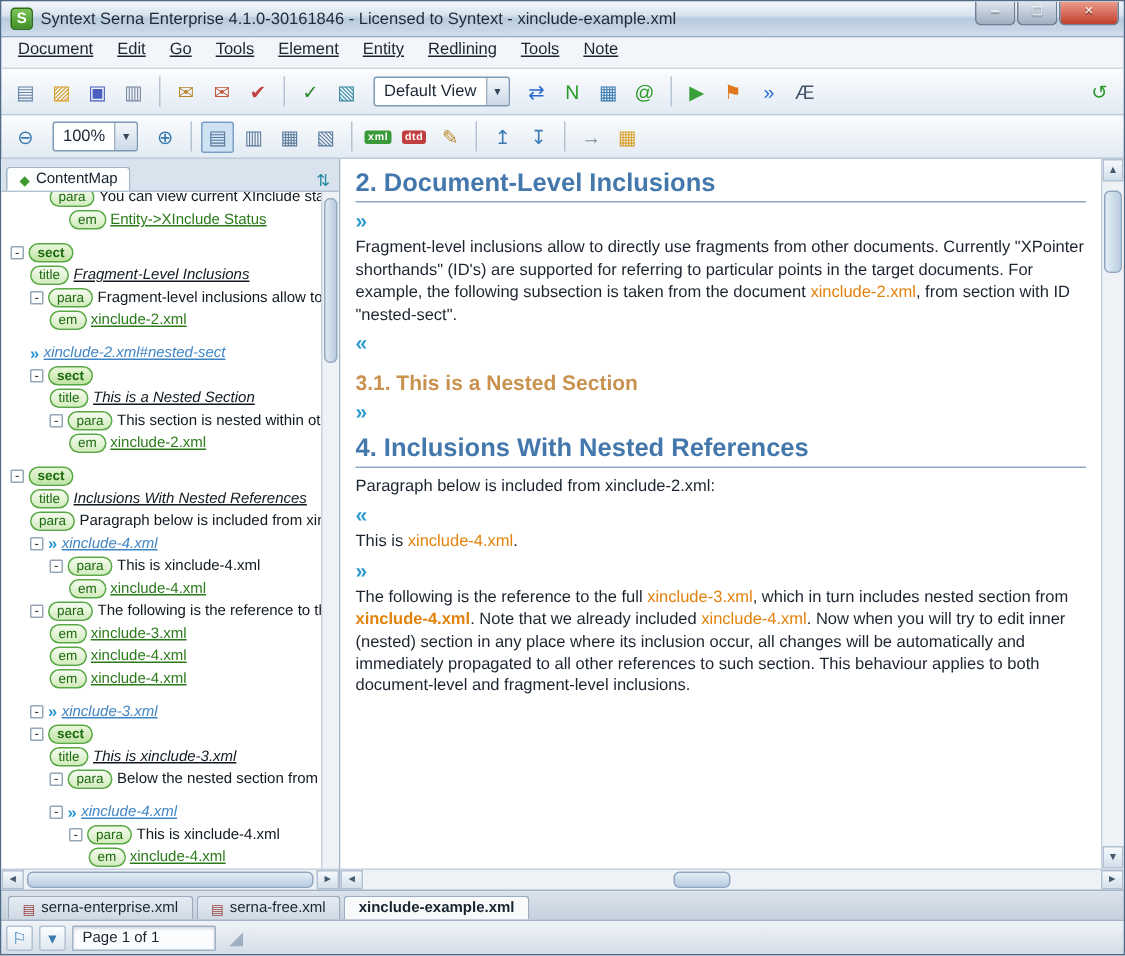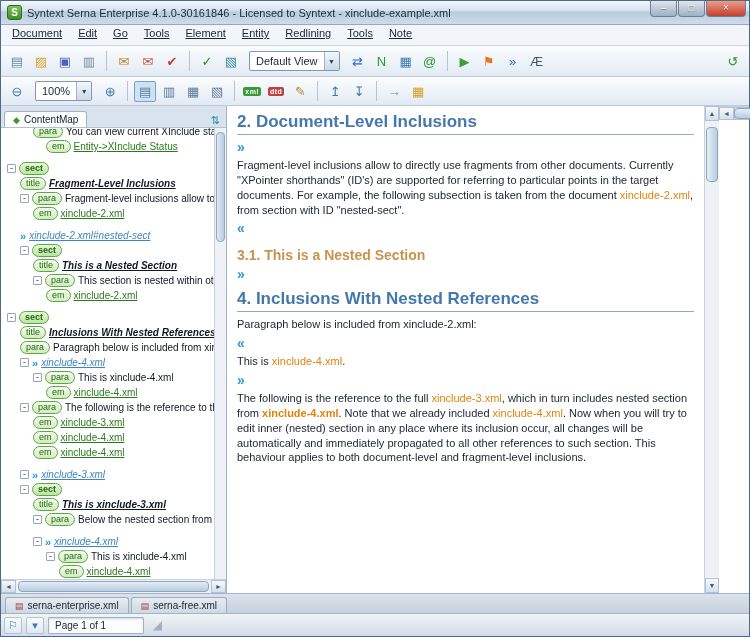--- a/index.html
+++ b/index.html
@@ -56,29 +56,29 @@
   .tree { flex:1; min-width:0; overflow:hidden; padding:2px 0 0 2px; }
   .trow { display:flex; align-items:center; gap:3px; height:15px; white-space:nowrap; overflow:hidden; }
   .trow.gap { margin-top:7px; }
   .tree .trow:first-child { margin-top:-6px; }
   .minus { width:9px; height:9px; flex:none; border:1px solid #96a6b8; background:#fff; color:#333;
     font-size:9px; line-height:7px; text-align:center; border-radius:1px; }
   .pill { flex:none; border:1px solid #58a844; background:linear-gradient(#f5fbef,#d3ecbe); color:#1e6a10;
     border-radius:7px; font-size:9px; line-height:11px; padding:0 5px; }
   .pill-sect { background:linear-gradient(#e9f6da,#bfe3a4); font-weight:bold; }
   .ttext { font-size:10px; color:#101820; }
-  .ttext.title { font-weight:bold; font-style:italic; text-decoration:underline; }
+  .ttext.title { font-weight:normal; font-style:italic; text-decoration:underline; }
   .ttext.em { color:#2a7a1a; text-decoration:underline; }
   .linkch { color:#2596d4; font-weight:bold; font-size:11px; flex:none; }
   .tlink { font-size:10px; color:#3f85c4; font-style:italic; text-decoration:underline; }
   .tree-vscroll { width:12px; flex:none; background:#eef2f6; border-left:1px solid #c8d2de; display:flex; flex-direction:column; }
   .tree-vthumb { margin:4px 1px 0 1px; height:110px; background:linear-gradient(90deg,#dfe9f3,#b9cce0); border:1px solid #93a9c0; border-radius:4px; }
 
   
-  .docpanel { flex:1; min-width:0; display:flex; flex-direction:row; }
+  .docpanel { flex:1; min-width:0; display:flex; flex-direction:column; }
   .doc-row { flex:1; min-height:0; display:flex; }
   .doc-content { flex:1; min-width:0; overflow:hidden; padding:4px 10px 0 10px; background:#fff; }
   .doc-h2 { color:#44179?; }
   .doc-h2 { color:#4478ad; font-size:17px; font-weight:bold; border-bottom:1px solid #90a9c4; padding-bottom:2px; margin:8px 0 5px; }
   .doc-content .doc-h2:first-child { margin-top:2px; }
   .doc-h3 { color:#c9924f; font-size:14px; font-weight:bold; margin:12px 0 4px; }
   .doc-p { font-size:11px; color:#1c2430; line-height:1.35; margin:4px 0; }
   .doc-p .link { color:#e2820a; }
   .doc-p .blink { color:#e2820a; font-weight:bold; }
   .marker { color:#2e9bd0; font-size:14px; font-weight:bold; line-height:1; margin:2px 0 4px; }
@@ -409,20 +409,23 @@
 
   <div class="tabrow">
       <div class="ftab">
         <span class="ftab-icon">▤</span>
         <span>serna-enterprise.xml</span>
       </div>
       <div class="ftab">
         <span class="ftab-icon">▤</span>
         <span>serna-free.xml</span>
       </div>
+      <div class="ftab active">
+        <span>xinclude-example.xml</span>
+      </div>
     </div>
 
   <div class="statusbar">
     <span class="sb-icon" style="color:#3a7ab0">⚐</span>
     <span class="sb-icon" style="color:#3a7ab0">▾</span>
     <span class="sb-field sb-page">Page 1 of 1</span>
     <span class="grip">◢</span>
   </div>
 
 </div>

